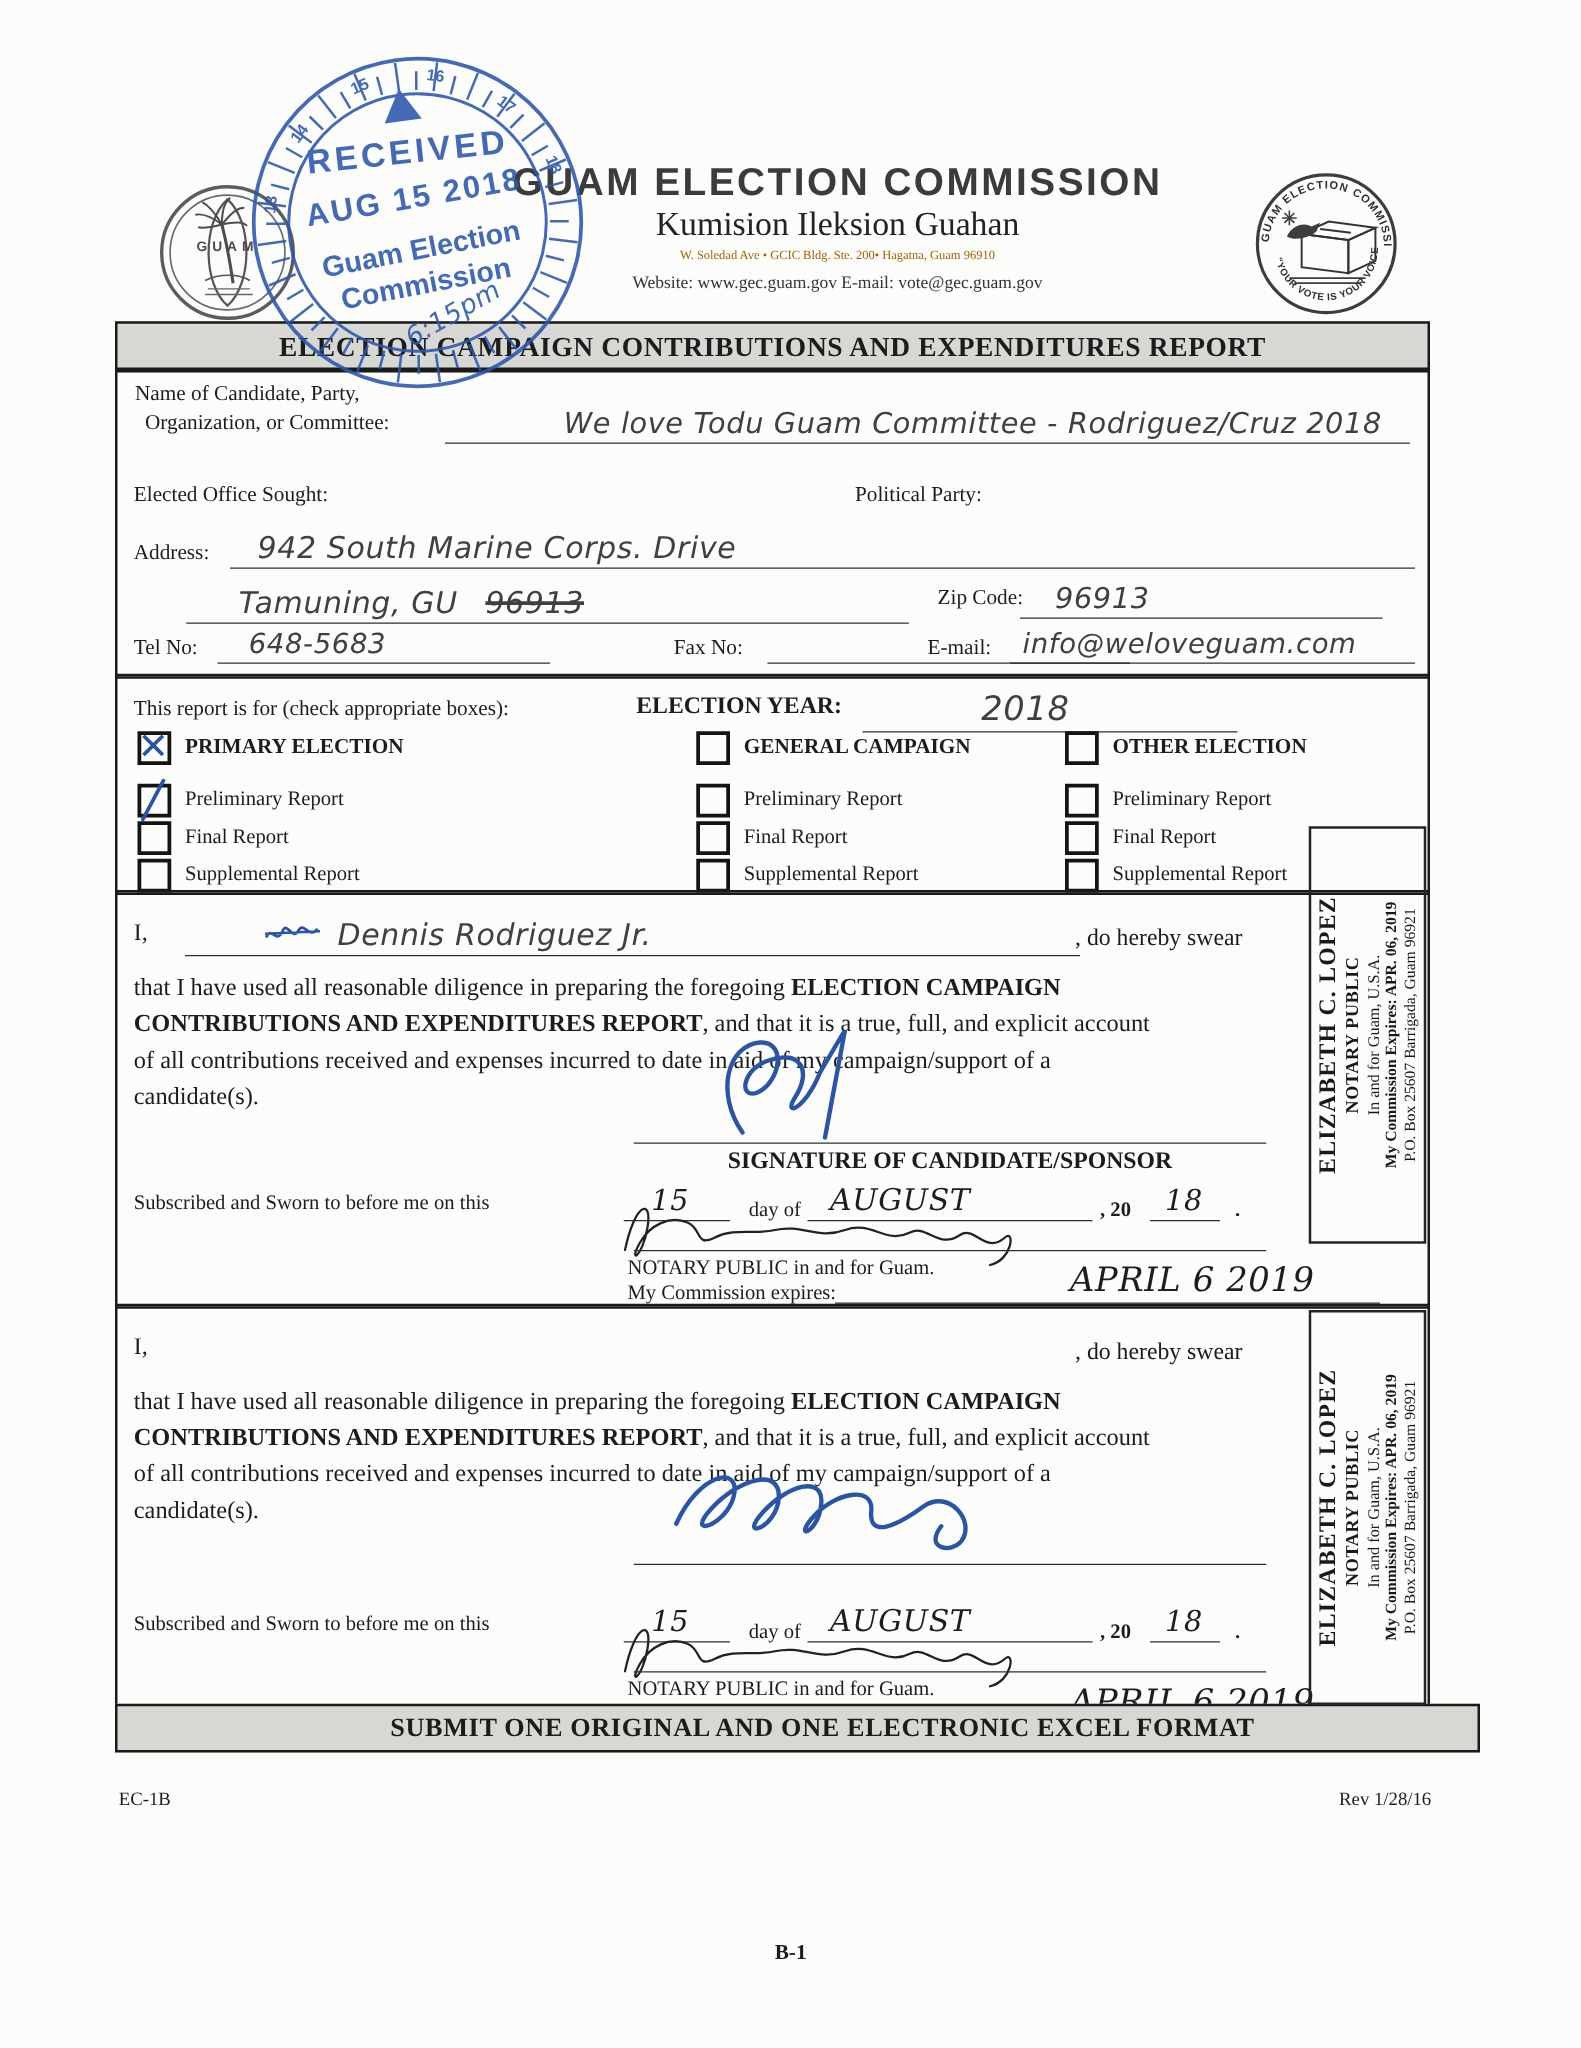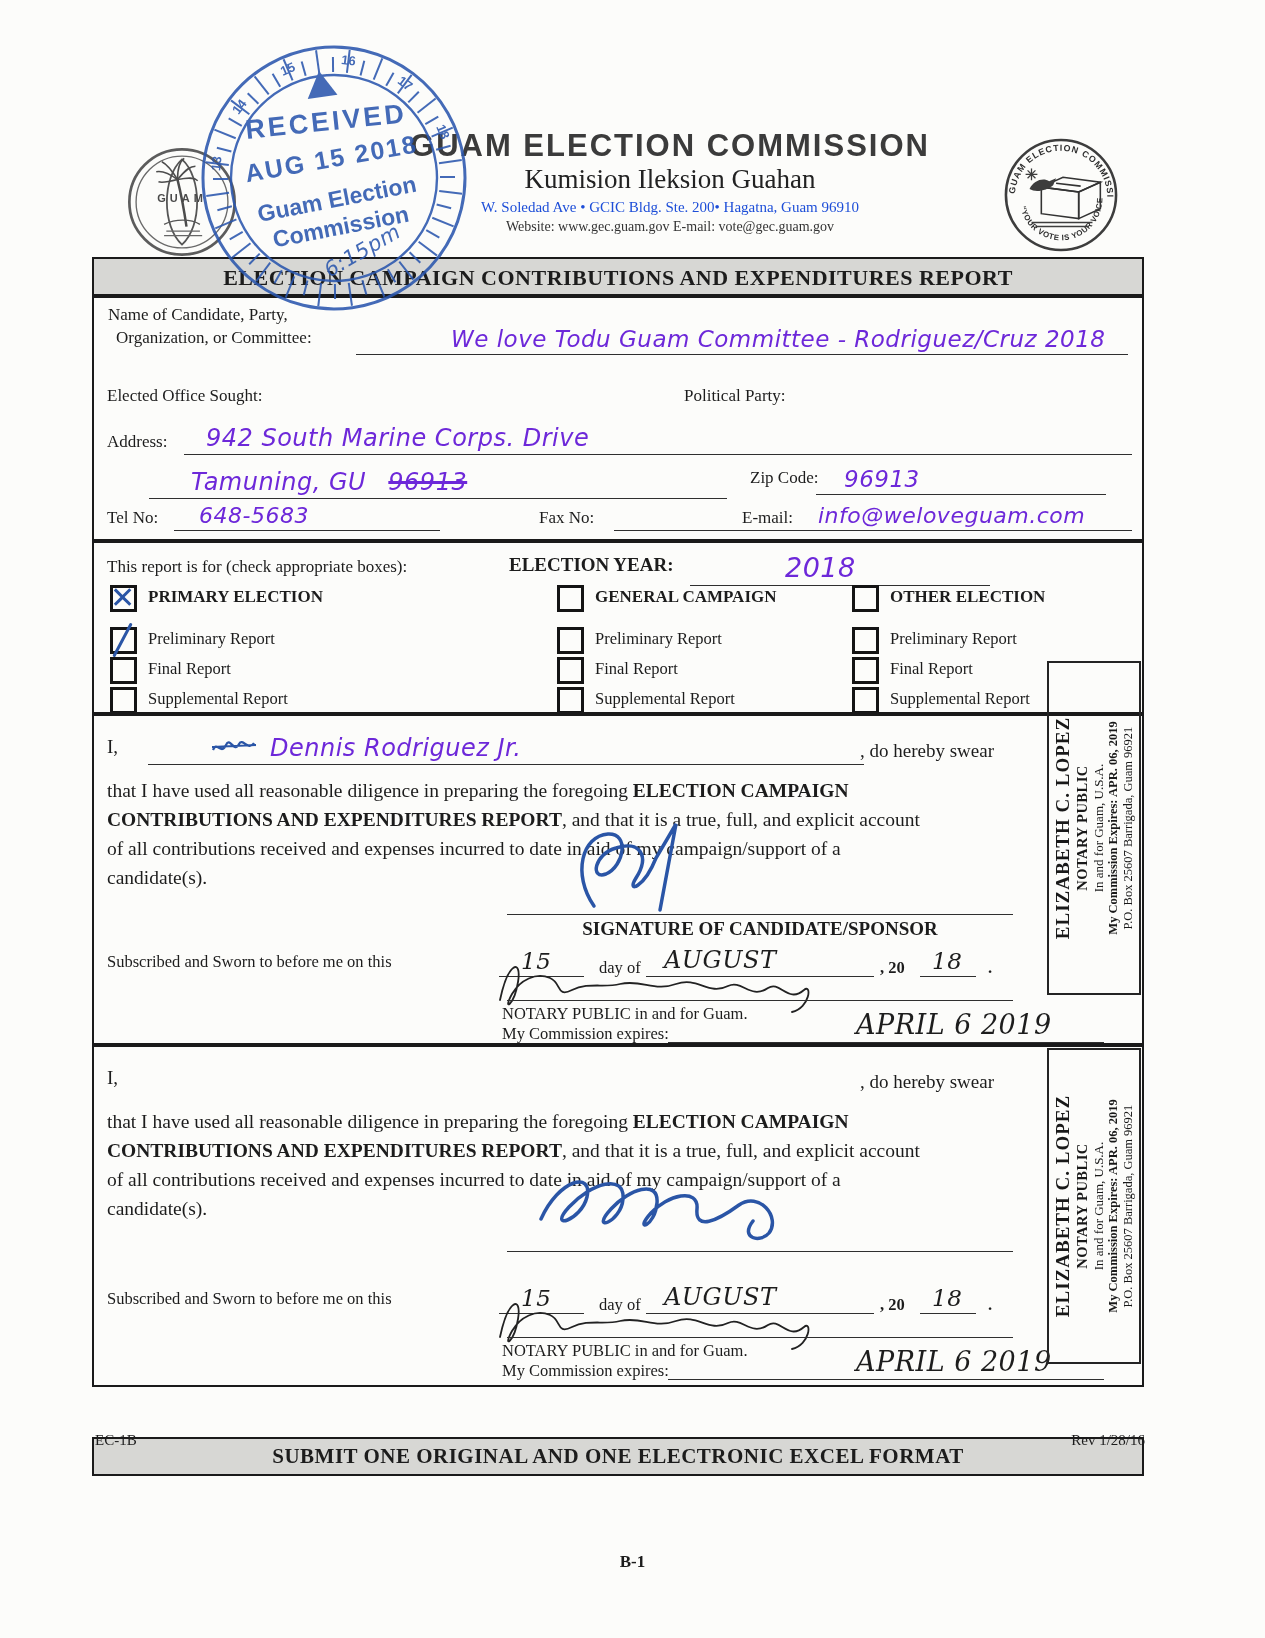--- a/index.html
+++ b/index.html
@@ -7,21 +7,21 @@
         font-family:"Liberation Serif",serif;color:#1c1c1c;}
   .abs{position:absolute;}
   .sans{font-family:"Liberation Sans",sans-serif;}
   .bold{font-weight:bold;}
   .lbl{font-size:17px;}
   .lbl2{font-size:16.5px;}
   .sec{position:absolute;border:2.5px solid #1a1a1a;}
   .bar{position:absolute;border:2.5px solid #1a1a1a;background:#d7d7d4;display:flex;align-items:center;justify-content:center;}
   .line{position:absolute;border-bottom:1.7px solid #2f2f2f;}
   .val{position:absolute;bottom:2px;white-space:nowrap;}
-  .hb{font-family:"DejaVu Sans",sans-serif;font-style:italic;color:#6d28d9;letter-spacing:.5px;}
+  .hb{font-family:"DejaVu Sans",sans-serif;font-style:italic;color:#404040;letter-spacing:.5px;}
   .hk{font-family:"DejaVu Serif",serif;font-style:italic;color:#1d1d1d;letter-spacing:.5px;}
   .cb{position:absolute;width:21px;height:21px;border:3px solid #141414;}
   .mark-x::after{content:"\2715";position:absolute;left:-3px;top:-8px;font:bold 30px "DejaVu Sans",sans-serif;color:#2a55a6;}
   .mark-slash::after{content:"";position:absolute;left:8px;top:-9px;width:3px;height:38px;background:#2a55a6;transform:rotate(28deg);border-radius:2px;}
   .stamp{position:absolute;left:198px;top:42px;width:272px;height:272px;transform:rotate(-8deg);
          color:#2b57ae;opacity:.88;z-index:6;}
   .stamp .st-line{position:absolute;left:0;width:272px;text-align:center;font-family:"Liberation Sans",sans-serif;font-weight:bold;}
   .nbox{position:absolute;border:2.5px solid #242424;z-index:5;}
   .nbox .rot{position:absolute;left:50%;top:50%;transform:translate(-50%,-50%) rotate(-90deg);text-align:center;white-space:nowrap;color:#191919;}
   .struck{text-decoration:line-through;text-decoration-thickness:2.5px;}
@@ -57,21 +57,21 @@
       <g stroke="#666" stroke-width="1">
         <line x1="36" y1="76" x2="66" y2="76"></line>
           <line x1="34" y1="80" x2="68" y2="80"></line>
       </g>
     </svg>
     <div class="abs sans bold" style="left:0;top:46px;width:112px;text-align:center;font-size:11px;letter-spacing:4px;color:#4a4a4a;">GUAM</div>
   </div>
 
   <div class="abs sans bold" style="left:350px;top:128px;width:640px;text-align:center;font-size:31px;letter-spacing:2px;color:#3b3b3b;">GUAM ELECTION COMMISSION</div>
   <div class="abs" style="left:350px;top:164px;width:640px;text-align:center;font-size:27px;color:#222;">Kumision Ileksion Guahan</div>
-  <div class="abs" style="left:350px;top:199px;width:640px;text-align:center;font-size:15px;color:#1d4ed8;">W. Soledad Ave • GCIC Bldg. Ste. 200• Hagatna, Guam 96910</div>
+  <div class="abs" style="left:350px;top:199px;width:640px;text-align:center;font-size:10px;color:#a16207;">W. Soledad Ave • GCIC Bldg. Ste. 200• Hagatna, Guam 96910</div>
   <div class="abs" style="left:350px;top:219px;width:640px;text-align:center;font-size:14px;color:#333;">Website:  www.gec.guam.gov    E-mail:  vote@gec.guam.gov</div>
 
   <div class="abs" style="left:1002px;top:136px;">
     <svg width="118" height="118" viewBox="0 0 120 120">
       <defs>
         <path id="gecTop" d="M 13,62 A 47,47 0 0 1 107,62"></path>
         <path id="gecBot" d="M 18,64 A 42,42 0 0 0 102,64"></path>
       </defs>
       <circle cx="60" cy="60" r="56" fill="none" stroke="#3d3d3d" stroke-width="2.6"></circle>
       <text font-size="9" font-weight="bold" fill="#2e2e2e" font-family="Liberation Sans,sans-serif" letter-spacing="1">
@@ -337,21 +337,21 @@
   <div class="nbox" style="left:1047px;top:1048px;width:90px;height:312px;">
     <div class="rot" style="width:306px;">
       <div class="bold" style="font-size:19px;letter-spacing:1px;line-height:22px;">ELIZABETH C. LOPEZ</div>
       <div class="bold" style="font-size:14.5px;line-height:17px;letter-spacing:.5px;">NOTARY PUBLIC</div>
       <div style="font-size:13px;line-height:15px;">In and for Guam, U.S.A.</div>
       <div class="bold" style="font-size:12.5px;line-height:15px;">My Commission Expires: APR. 06, 2019</div>
       <div style="font-size:12.5px;line-height:15px;">P.O. Box 25607 Barrigada, Guam 96921</div>
     </div>
   </div>
 
-  <div class="bar" style="left:92px;top:1437px;width:1048px;height:35px;">
+  <div class="bar" style="left:92px;top:1363px;width:1048px;height:35px;padding-left:40px;">
     <span class="bold" style="font-size:21px;letter-spacing:.5px;">SUBMIT ONE ORIGINAL AND ONE ELECTRONIC EXCEL FORMAT</span>
   </div>
 
   <span class="abs" style="left:95px;top:1432px;font-size:15px;">EC-1B</span>
   <span class="abs" style="left:1040px;top:1432px;width:105px;text-align:right;font-size:15px;">Rev 1/28/16</span>
   <div class="abs bold" style="left:0;top:1552px;width:1265px;text-align:center;font-size:17px;">B-1</div>
 
 </div>
 
 </body></html>

